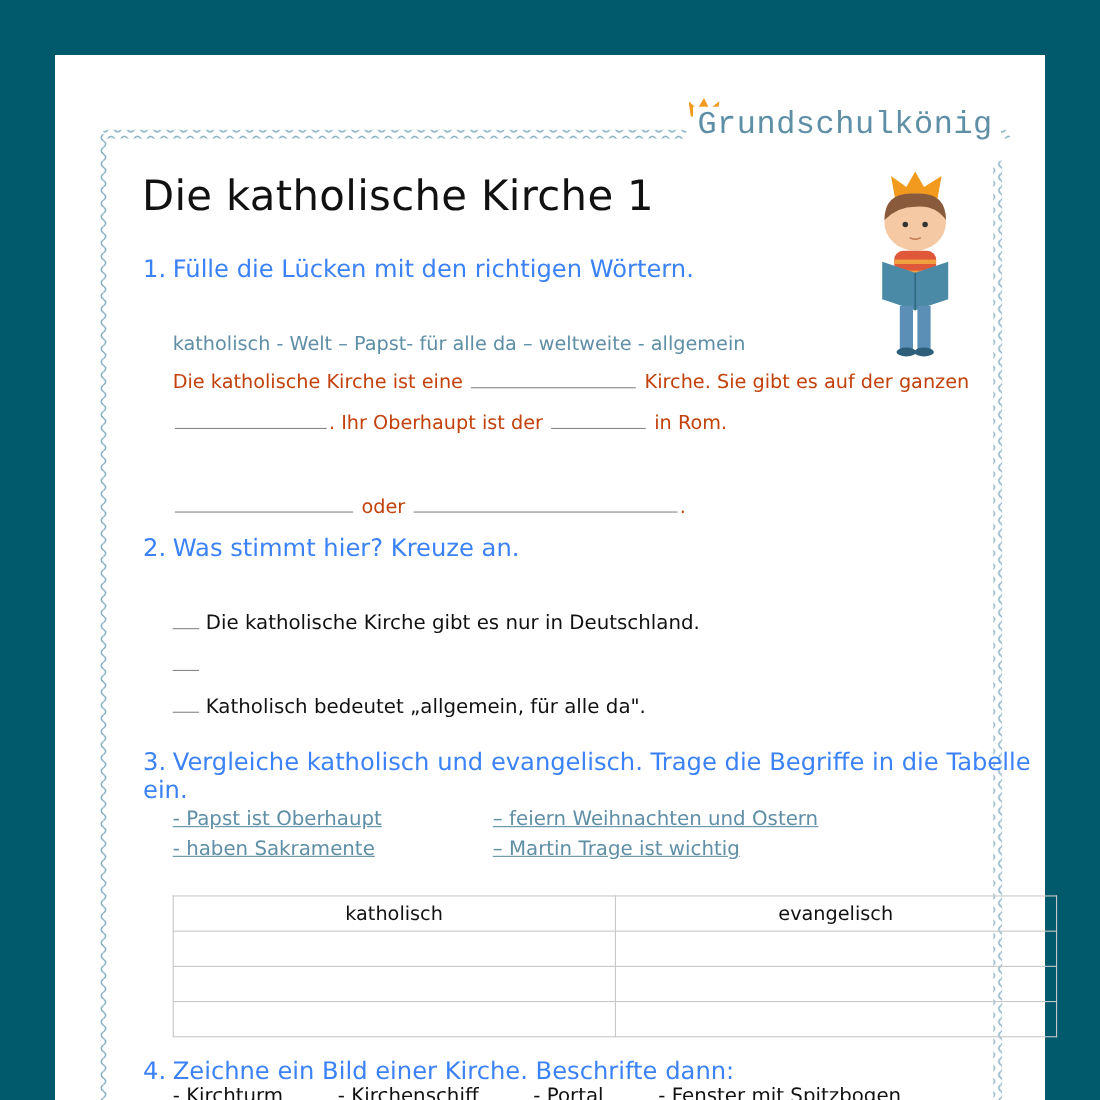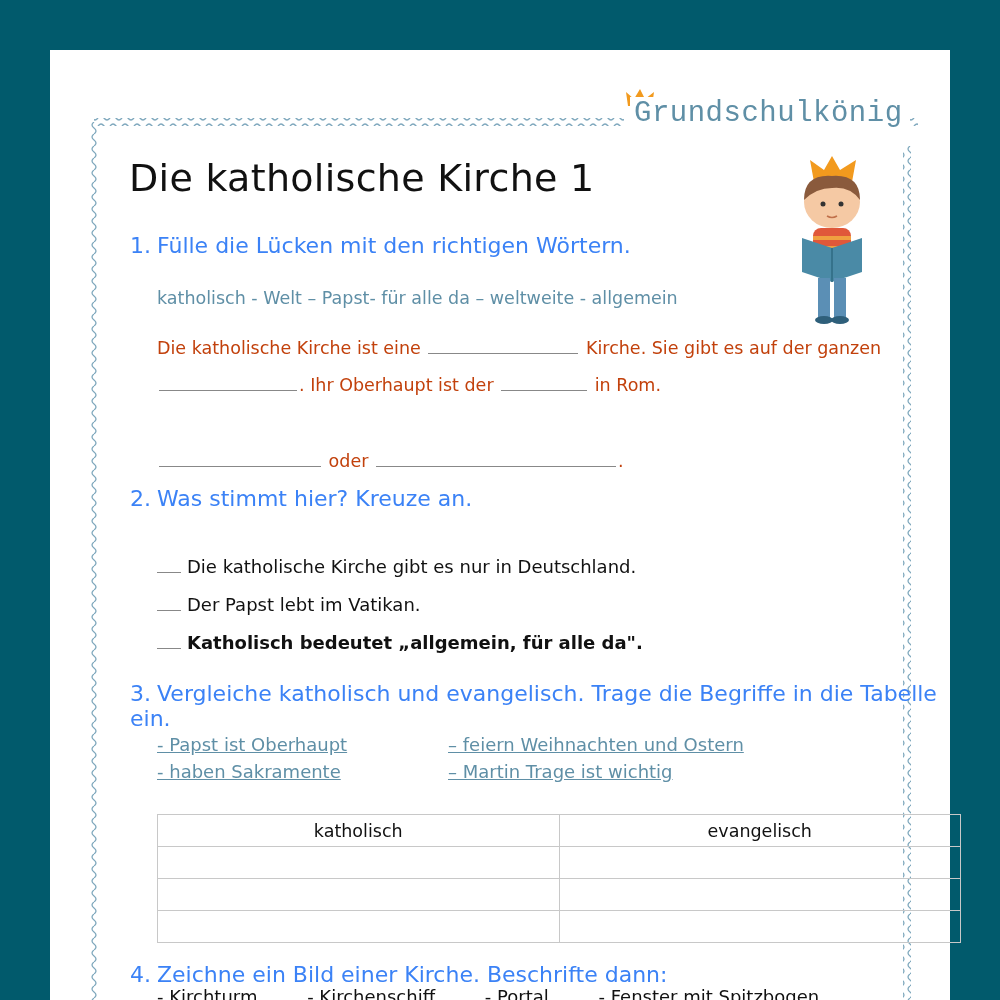--- a/index.html
+++ b/index.html
@@ -20,21 +20,21 @@
     letter-spacing:0.5px; background:#fff; padding:0 4px;
   }
   .logo-crown { position:absolute; left:576px; top:38px; }
   .mascot { position:absolute; left:730px; top:104px; }
   .title {
     position:absolute; left:79px; top:106px;
     font-size:38px; color:#111; letter-spacing:0.3px;
   }
   .task { position:absolute; left:80px; font-size:22px; color:#3b82f6; }
   .task .num { display:inline-block; width:27px; }
-  .wordbank { position:absolute; left:107px; font-size:17.5px; color:#5f8fa6; }
+  .wordbank { position:absolute; left:107px; font-size:17.5px; color:#5f8fa6;margin-top:15px; }
   .cloze { position:absolute; left:107px; font-size:17.5px; color:#c2410c; white-space:nowrap; }
   .blank { display:inline-block; border-bottom:1.5px solid #888; height:1px; vertical-align:baseline; margin:0 2px; }
   .check-item { position:absolute; left:107px; font-size:18px; color:#111; white-space:nowrap; }
   .check-item .box { display:inline-block; width:24px; border-bottom:1.5px solid #888; margin-right:6px; }
   .term { position:absolute; font-size:18px; color:#5f8fa6; white-space:nowrap;text-decoration:underline; }
   table.compare {
     position:absolute; left:107px; top:764px; width:804px; border-collapse:collapse;
   }
   table.compare td, table.compare th {
     border:1.5px solid #c8c8c8; height:29px; font-weight:normal; font-size:17.5px; color:#111;
@@ -108,23 +108,23 @@
     <span class="blank" style="width:240px;"></span><span>.</span>
   </div>
 
   <div class="task" style="top:436px;">
     <span class="num">2.</span><span>Was stimmt hier? Kreuze an.</span>
   </div>
   <div class="check-item" style="top:506px;">
     <span class="box"></span><span>Die katholische Kirche gibt es nur in Deutschland.</span>
   </div>
   <div class="check-item" style="top:544px;">
-    <span class="box"></span><span>Der Papst lebt im Vatikan.</span>
+    <span class="box"></span>
   </div>
-  <div class="check-item" style="top:582px;font-weight:bold;">
+  <div class="check-item" style="top:582px;">
     <span class="box"></span><span>Katholisch bedeutet „allgemein, für alle da".</span>
   </div>
 
   <div class="task" style="top:631px;">
     <span class="num">3.</span><span>Vergleiche katholisch und evangelisch. Trage die Begriffe in die Tabelle ein.</span>
   </div>
   <div class="term" style="left:107px; top:684px;">-   Papst ist Oberhaupt</div>
   <div class="term" style="left:107px; top:711px;">-   haben Sakramente</div>
   <div class="term" style="left:398px; top:684px;">– feiern Weihnachten und Ostern</div>
   <div class="term" style="left:398px; top:711px;">– Martin Trage ist wichtig</div>

